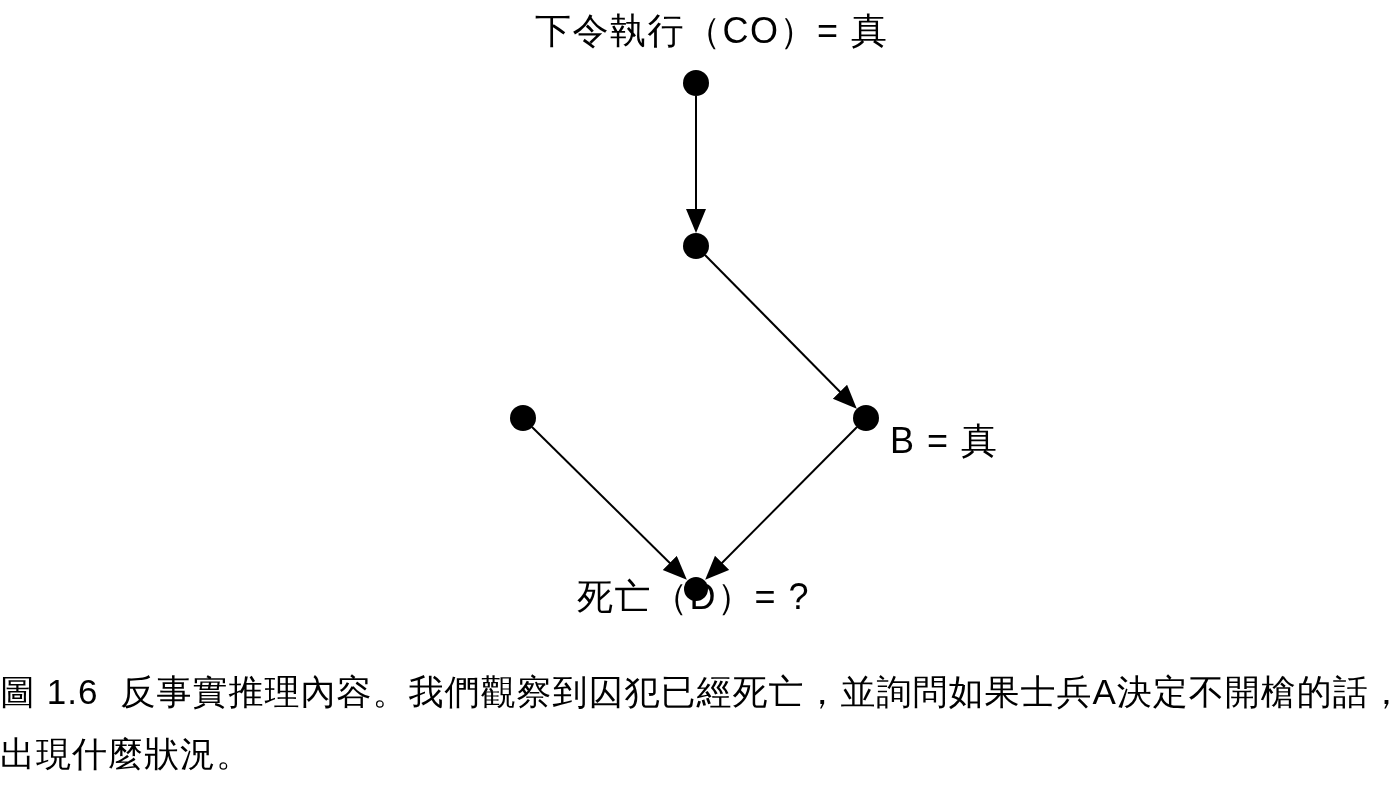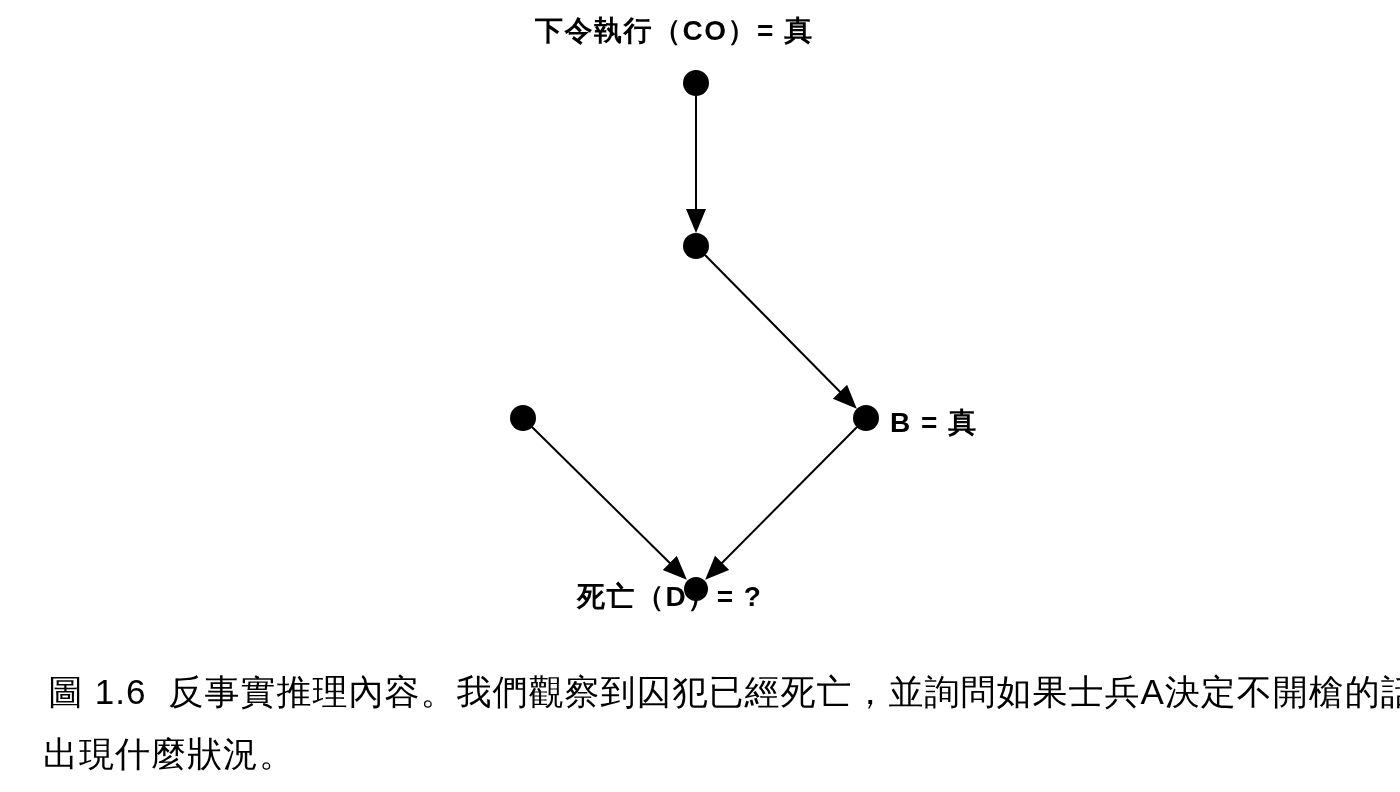--- a/index.html
+++ b/index.html
@@ -22,55 +22,52 @@
     left: 0; top: 0;
     width: 1400px;
     height: 660px;
   }
   .diagram svg {
     position: absolute;
     left: 0; top: 0;
   }
   .node-label {
     position: absolute;
-    font-size: 28px;
+    font-size: 36px;
     letter-spacing: 1.5px;
     line-height: 42px;
     white-space: nowrap;
     color: #000000;
-    font-weight: bold;
   }
   .label-co { left: 535px; top: 10px; }
   .label-c  { left: 717px; top: 225px; }
-  .label-b  { left: 890px; top: 402px; }
+  .label-b  { left: 890px; top: 420px; }
   .label-a  { left: 398px; top: 397px; }
   .label-d  { left: 577px; top: 576px; }
   .caption {
     position: absolute;
     left: 0; top: 668px;
     width: 1400px;
     font-size: 35px;
     line-height: 48px;
     letter-spacing: 1px;
     color: #000000;
   }
   .caption-line1 {
     display: flex;
     align-items: baseline;
     white-space: nowrap;
   }
   .figure-number {
     margin-right: 22px;
     white-space: nowrap;
-    padding-left: 48px;
   }
   .caption-line2 {
     margin-top: 14px;
     white-space: nowrap;
-    margin-left: 43px;
   }
 </style>
 </head>
 <body>
 
 <div class="page">
 
   <div class="diagram">
     <svg width="1400" height="660" viewBox="0 0 1400 660">
       <defs>

